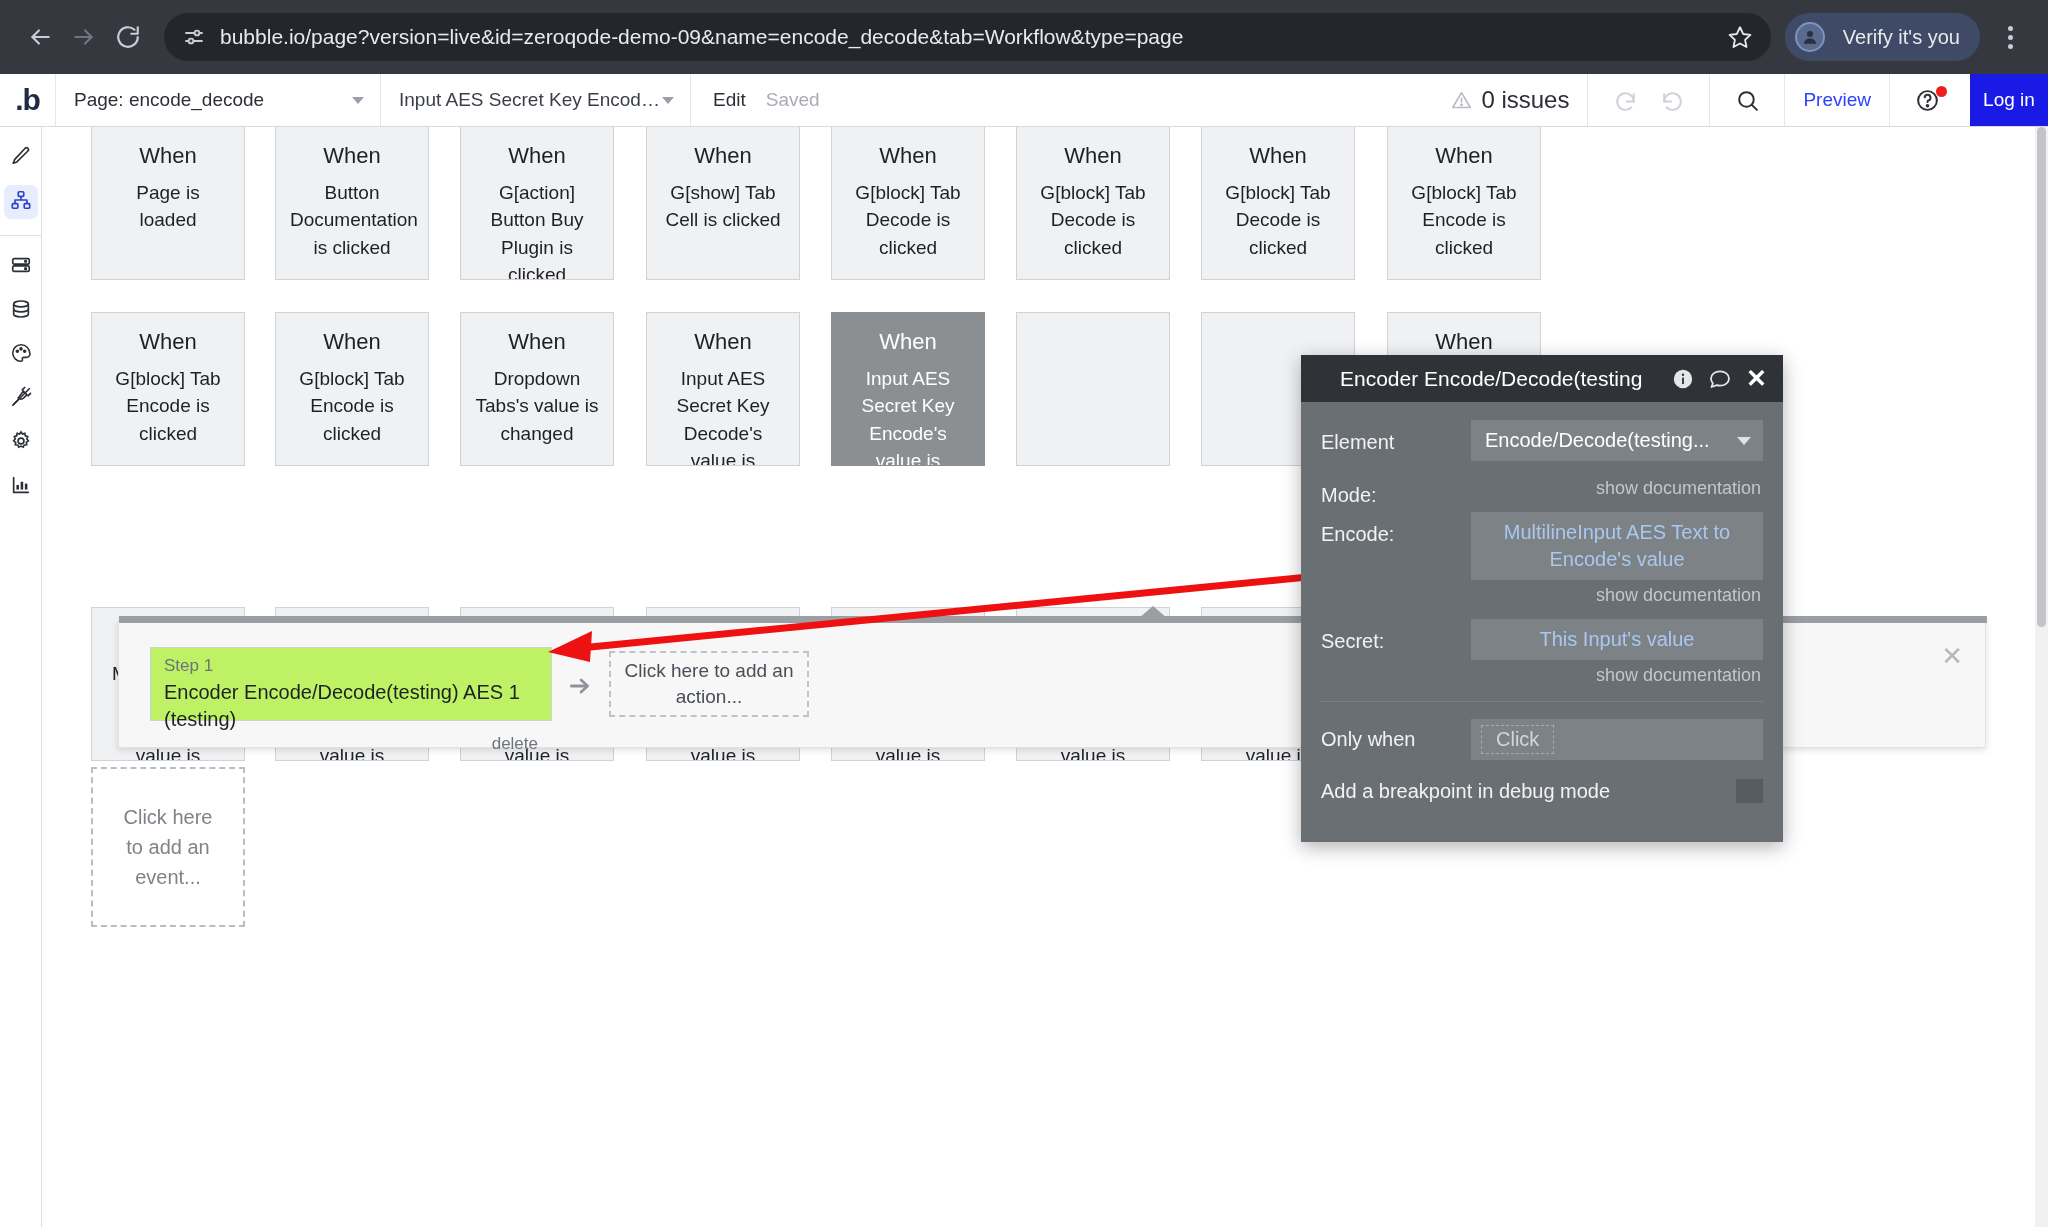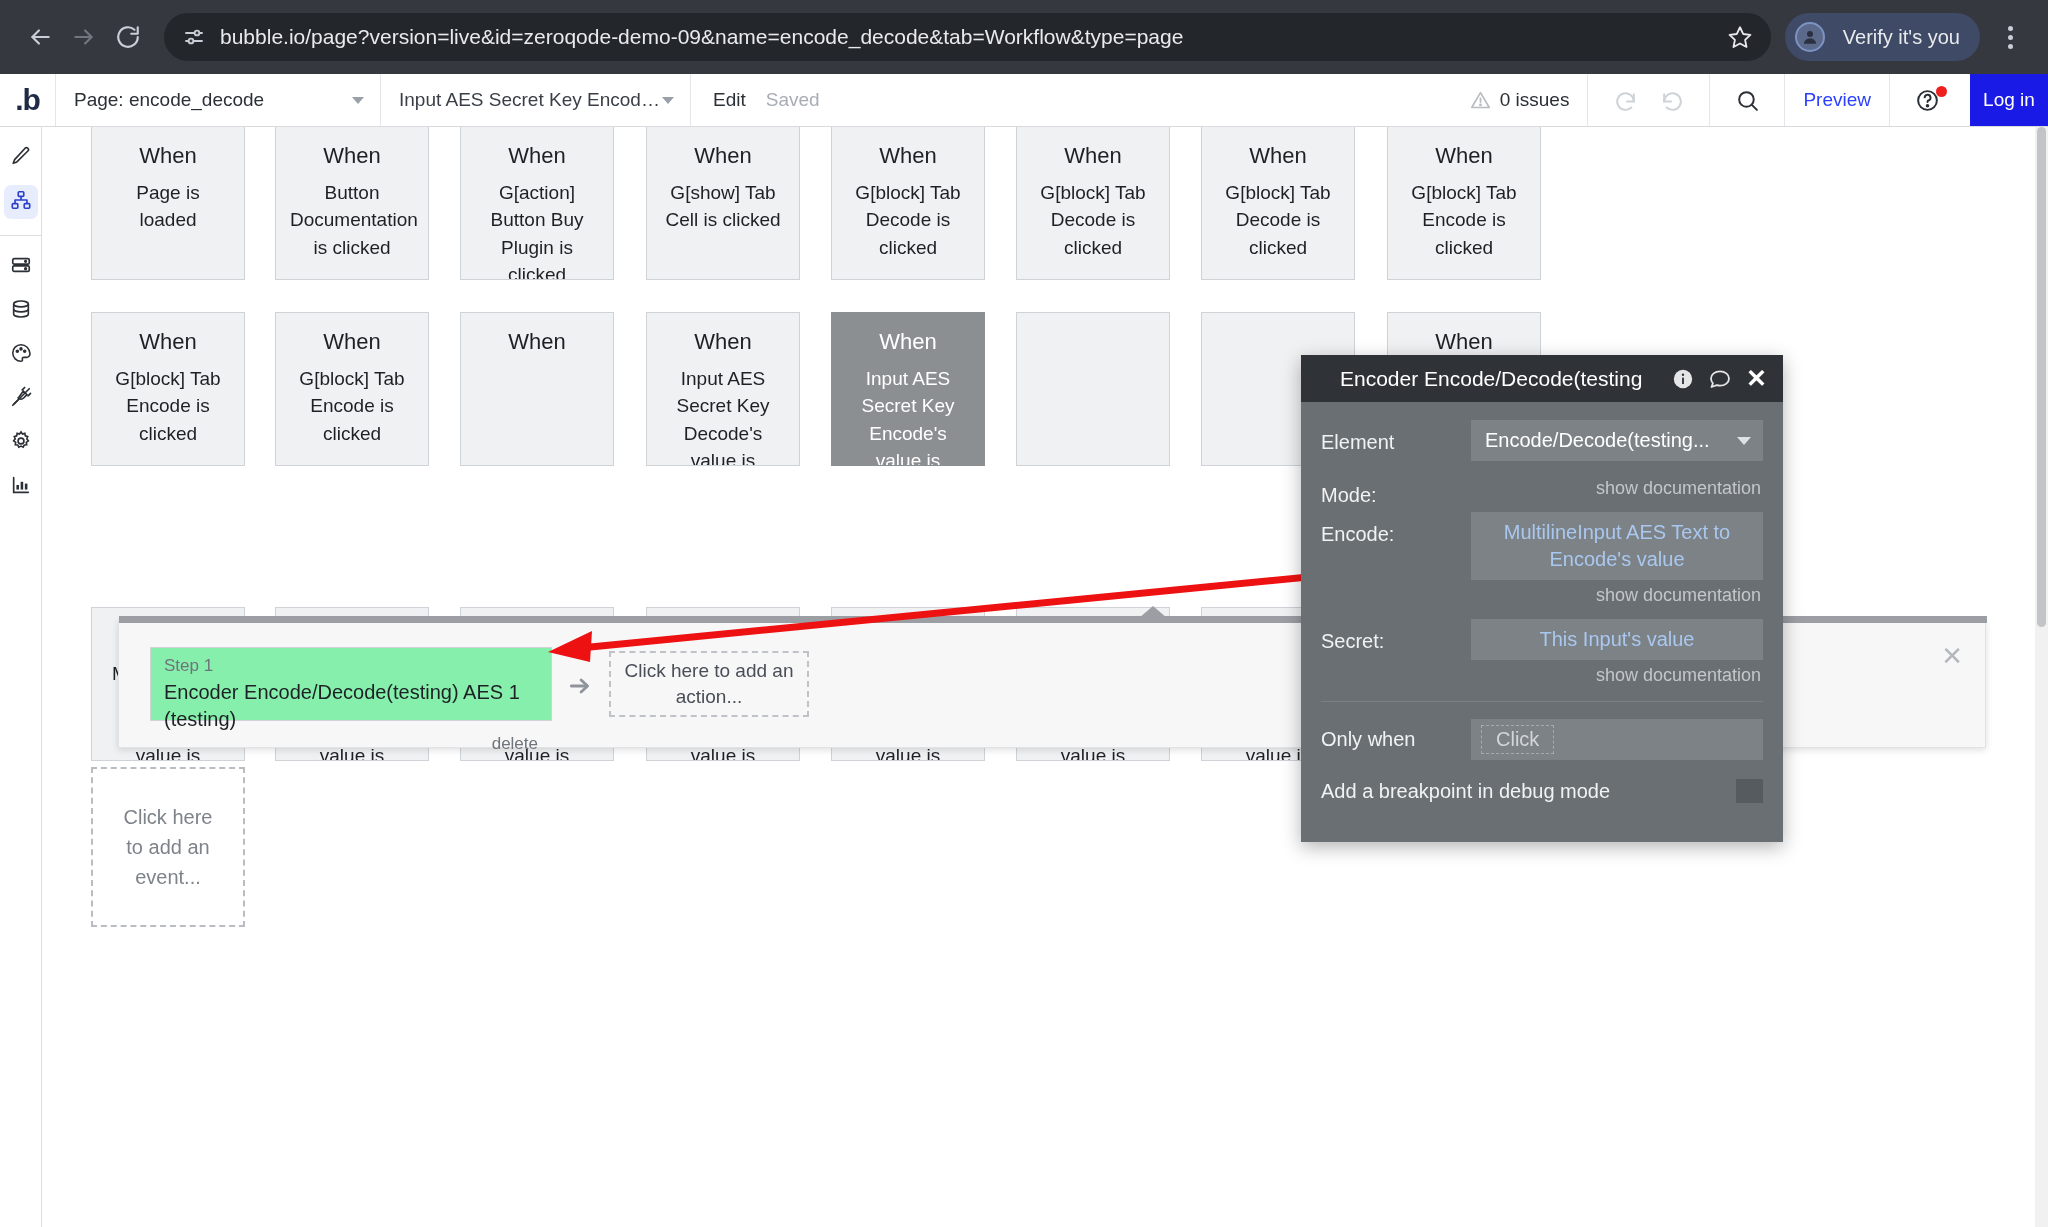--- a/index.html
+++ b/index.html
@@ -64,21 +64,21 @@
   .sel-text { font-size: 19px; color: #2b2f36; white-space: nowrap; overflow: hidden; text-overflow: ellipsis; }
   .sel-text.muted { color: #3a3f47; }
   .caret { width: 0; height: 0; border-left: 6px solid transparent; border-right: 6px solid transparent;
            border-top: 7px solid #9aa0a8; flex: none; }
   .edit-cell { display: flex; align-items: center; gap: 20px; padding: 0 22px; }
   .edit-label { font-size: 19px; color: #2b2f36; }
   .saved-label { font-size: 19px; color: #a8adb4; }
   .bar-spacer { flex: 1; }
   .tool-cell { display: flex; align-items: center; gap: 9px; padding: 0 18px; border-left: 1px solid #e4e6ea; }
   .tool-cell.nb { border-left: none; }
-  .issues-text { font-size: 19px; color: #2b2f36; }
+  .issues-text { font-size: 24px; color: #2b2f36; }
   .icon-btn { width: 38px; display: flex; align-items: center; justify-content: center; color: #2b2f36; }
   .icon-btn.dim { color: #cfd2d7; }
   .live-text { font-size: 19px; color: #2b2f36; white-space: nowrap; }
   .preview-link { font-size: 19px; color: #2b41ff; }
   .help-wrap { position: relative; display: flex; align-items: center; }
   .help-dot { position: absolute; top: -2px; right: -1px; width: 11px; height: 11px; border-radius: 50%; background: #ee1f1f; }
   .login-btn {
     background: #1a1ae6; color: #fff; font-size: 19px;
     display: flex; align-items: center; justify-content: center;
     width: 78px; margin-left: 6px;
@@ -140,21 +140,21 @@
   .strip-top-bar {
     position: absolute; top: -5px; left: 0; width: 1868px; height: 7px; background: #9b9fa4;
   }
   .strip-arrow-up {
     position: absolute; left: 1020px; top: -15px; width: 0; height: 0;
     border-left: 14px solid transparent; border-right: 14px solid transparent;
     border-bottom: 12px solid #9b9fa4;
   }
   .step-box {
     position: absolute; left: 31px; top: 26px; width: 402px; height: 74px;
-    border: 1px solid #cfd2d6; background: #86efac; padding: 7px 13px 0 13px;
+    border: 1px solid #cfd2d6; background: #bef264; padding: 7px 13px 0 13px;
   }
   .step-label { font-size: 17px; color: #6e747b; line-height: 1.3; }
   .step-title { font-size: 20px; color: #1d2125; line-height: 1.35; margin-top: 2px; }
   .step-delete { font-size: 17px; color: #6e747b; text-align: right; margin-top: 1px; }
   .step-conn {
     position: absolute; left: 448px; top: 52px; width: 26px; height: 26px;
     display: flex; align-items: center; justify-content: center; color: #8f949a;
   }
   .add-action-box {
     position: absolute; left: 490px; top: 30px; width: 200px; height: 66px;
@@ -466,20 +466,21 @@
   <div class="event-card" style="left:48px;  top:185px; width:154px; height:154px;">
     <div class="ev-when">When</div>
     <div class="ev-desc">G[block] Tab Encode is clicked</div>
   </div>
   <div class="event-card" style="left:232px; top:185px; width:154px; height:154px;">
     <div class="ev-when">When</div>
     <div class="ev-desc">G[block] Tab Encode is clicked</div>
   </div>
   <div class="event-card" style="left:417px; top:185px; width:154px; height:154px;">
     <div class="ev-when">When</div>
+    <div class="ev-desc">Dropdown Tabs's value is changed</div>
   </div>
   <div class="event-card" style="left:603px; top:185px; width:154px; height:154px;">
     <div class="ev-when">When</div>
     <div class="ev-desc">Input AES Secret Key Decode's value is changed and MultilineInput AES Text to Decode's value is not empty</div>
   </div>
   <div class="event-card selected" style="left:788px; top:185px; width:154px; height:154px;">
     <div class="ev-when">When</div>
     <div class="ev-desc">Input AES Secret Key Encode's value is changed and MultilineInput AES Text to Encode's value</div>
   </div>
   <div class="event-card" style="left:973px; top:185px; width:154px; height:154px;"></div>

